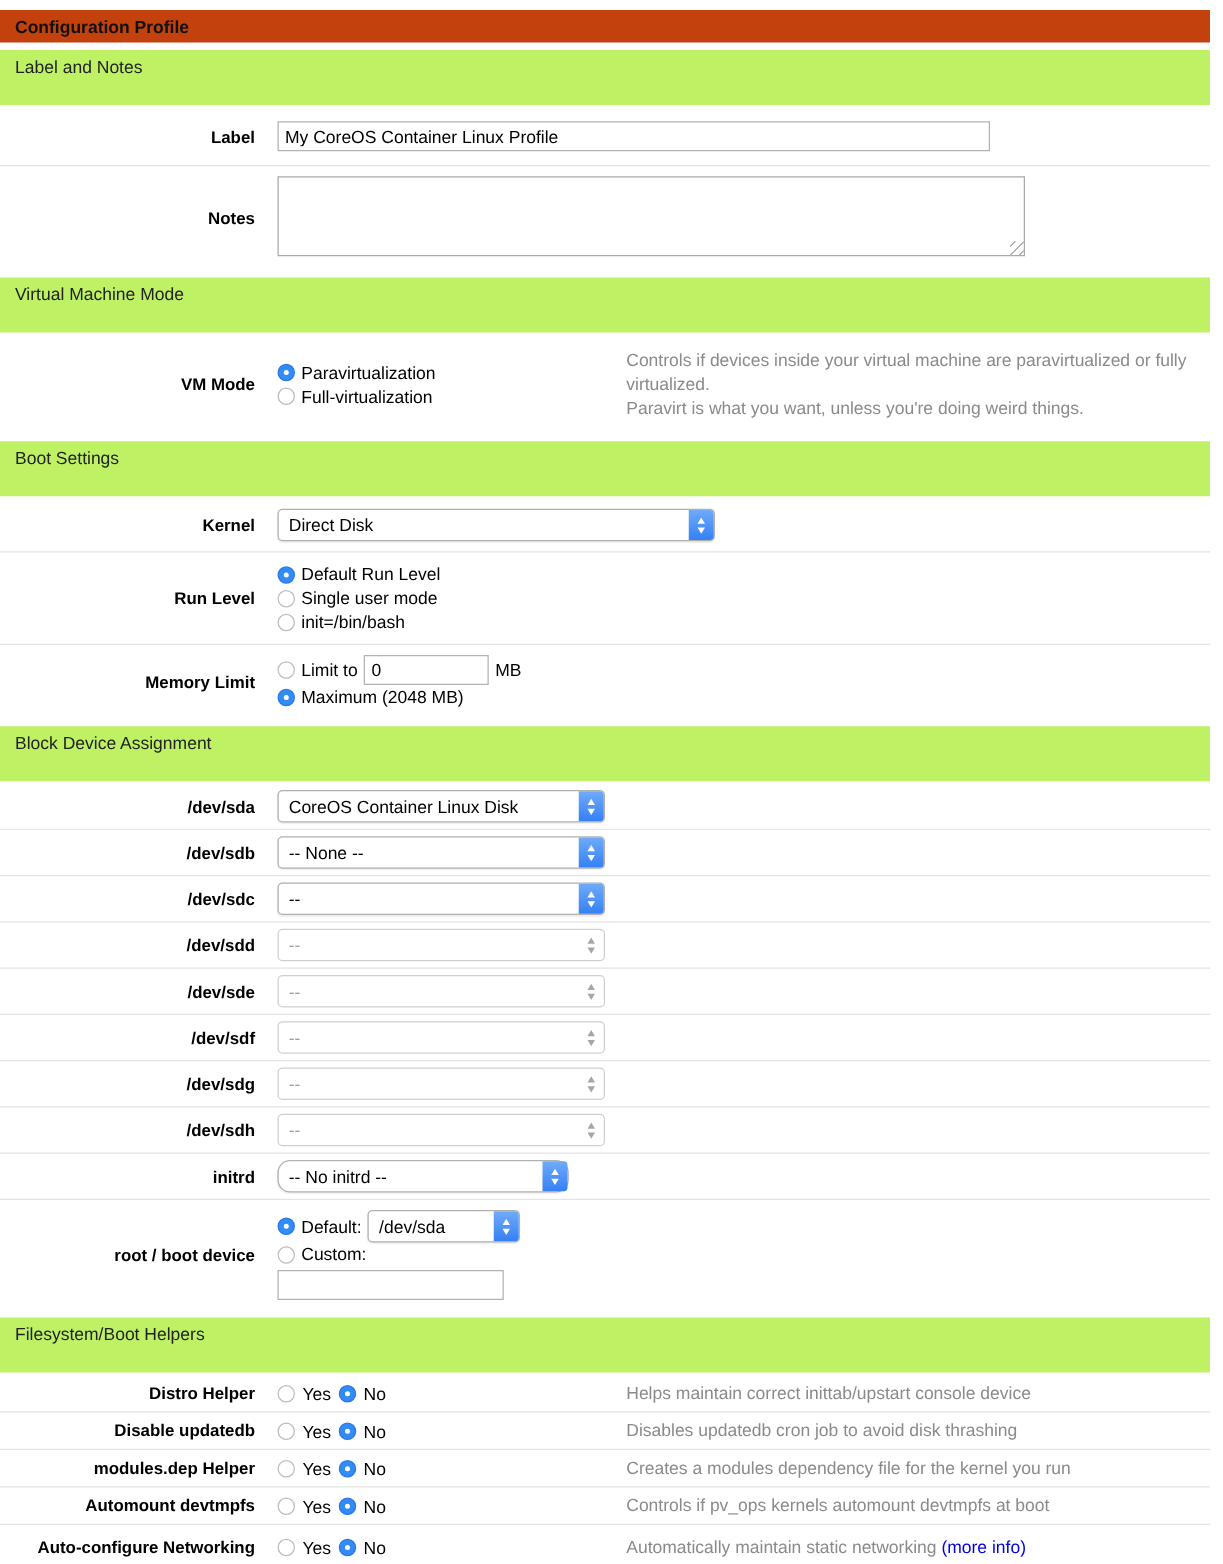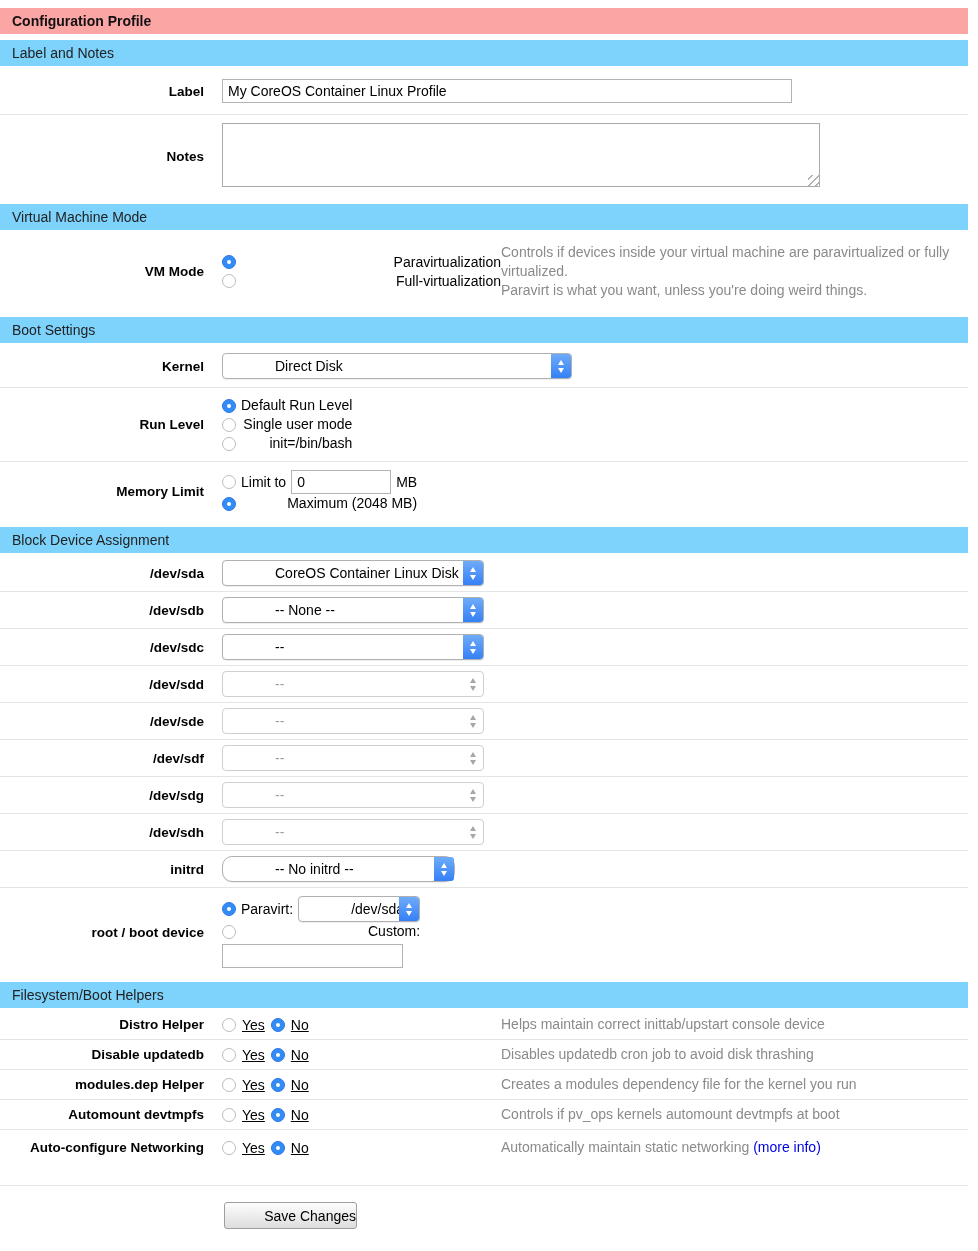--- a/index.html
+++ b/index.html
@@ -7,25 +7,25 @@
   body {
     width:978px; min-height:1251px;
     font-family:"Liberation Sans", sans-serif;
     font-size:14px; color:#000;
     padding-top:8px;
   }
   .container { width:968px; }
 
   
   .titlebar {
-    background:#fca5a5; height:26px; line-height:26px;
+    background:#c2410c; height:26px; line-height:26px;
     padding-left:12px; font-weight:bold; font-size:14px; color:#111;
   }
   .sectionbar {
-    background:#7dd3fc; height:26px; line-height:26px;
+    background:#bef264; height:44px; line-height:26px;
     padding-left:12px; font-size:14px; color:#222;
     margin-top:6px; margin-bottom:2px;
   }
 
   
   .rows .row + .row { border-top:1px solid #e4e4e4; }
   .row { display:flex; align-items:center; }
   .row-label {
     width:213px; flex:0 0 213px; text-align:right;
     font-weight:bold; font-size:13.5px; padding-right:9px; color:#000;
@@ -65,29 +65,29 @@
   .radio {
     display:inline-block; width:14px; height:14px; border-radius:50%;
     border:1px solid #bcbcbc; background:#fff; vertical-align:middle;
     position:relative; flex:0 0 14px;
   }
   .radio.on { background:#338cf5; border-color:#2a78e8; }
   .radio.on::after {
     content:""; position:absolute; left:4px; top:4px; width:4px; height:4px;
     border-radius:50%; background:#fff;
   }
-  .opt-line { display:flex; align-items:center; line-height:19px; margin:0 0;justify-content:space-between; }
+  .opt-line { display:flex; align-items:center; line-height:19px; margin:0 0; }
   .opt-line .opt-text { margin-left:5px; font-size:14px; }
 
   
   .mac-select {
     display:inline-flex; align-items:center; height:26px;
     border:1px solid #b0b0b0; border-radius:4px; background:#fff;
     box-shadow:0 1px 1px rgba(0,0,0,0.07); position:relative;
-    cursor:default; vertical-align:middle;padding-left:44px;
+    cursor:default; vertical-align:middle;
   }
   .mac-select .sel-text {
     flex:1; padding:0 8px; font-size:14px; color:#000;
     overflow:hidden; white-space:nowrap;
   }
   .sel-cap {
     width:20px; align-self:stretch; border-radius:0 3px 3px 0;
     background:linear-gradient(#6fabf9,#3480f5);
     display:flex; flex-direction:column; align-items:center; justify-content:center;
   }
@@ -97,21 +97,21 @@
   .mac-select.disabled .sel-text { color:#9f9f9f; }
   .mac-select.disabled .sel-cap { background:transparent; }
   .mac-select.disabled .tri-up { border-bottom-color:#a6a6a6; }
   .mac-select.disabled .tri-down { border-top-color:#a6a6a6; }
 
   .w-kernel { width:350px; }
   .w-block  { width:262px; }
   .w-initrd { width:233px;border-radius:10px; }
   .w-std    { width:122px; }
 
-  .inline-bits { display:flex; align-items:center;text-decoration:underline; }
+  .inline-bits { display:flex; align-items:center; }
   .inline-bits > * { margin-right:6px; }
 
   .divider { border-top:1px solid #e4e4e4; margin-top:20px; }
 
   .save-btn {
     margin:16px 0 0 224px;
     width:133px; height:27px;
     background:linear-gradient(#fdfdfd,#dddddd);
     border:1px solid #9e9e9e; border-radius:3px;
     font-family:"Liberation Sans", sans-serif; font-size:14px; color:#000;
@@ -324,21 +324,21 @@
               <i class="tri-down"></i>
             </span>
         </div>
       </div>
     </div>
     <div class="row pad-md">
       <div class="row-label">root / boot device</div>
       <div class="row-field">
         <div class="opt-line">
           <span class="radio on"></span>
-          <span class="opt-text">Paravirt:</span>
+          <span class="opt-text">Default:</span>
           <span class="opt-text">
             <div class="mac-select w-std">
               <span class="sel-text">/dev/sda</span>
               <span class="sel-cap">
                   <i class="tri-up"></i>
                   <i class="tri-down"></i>
                 </span>
             </div>
           </span>
         </div>

